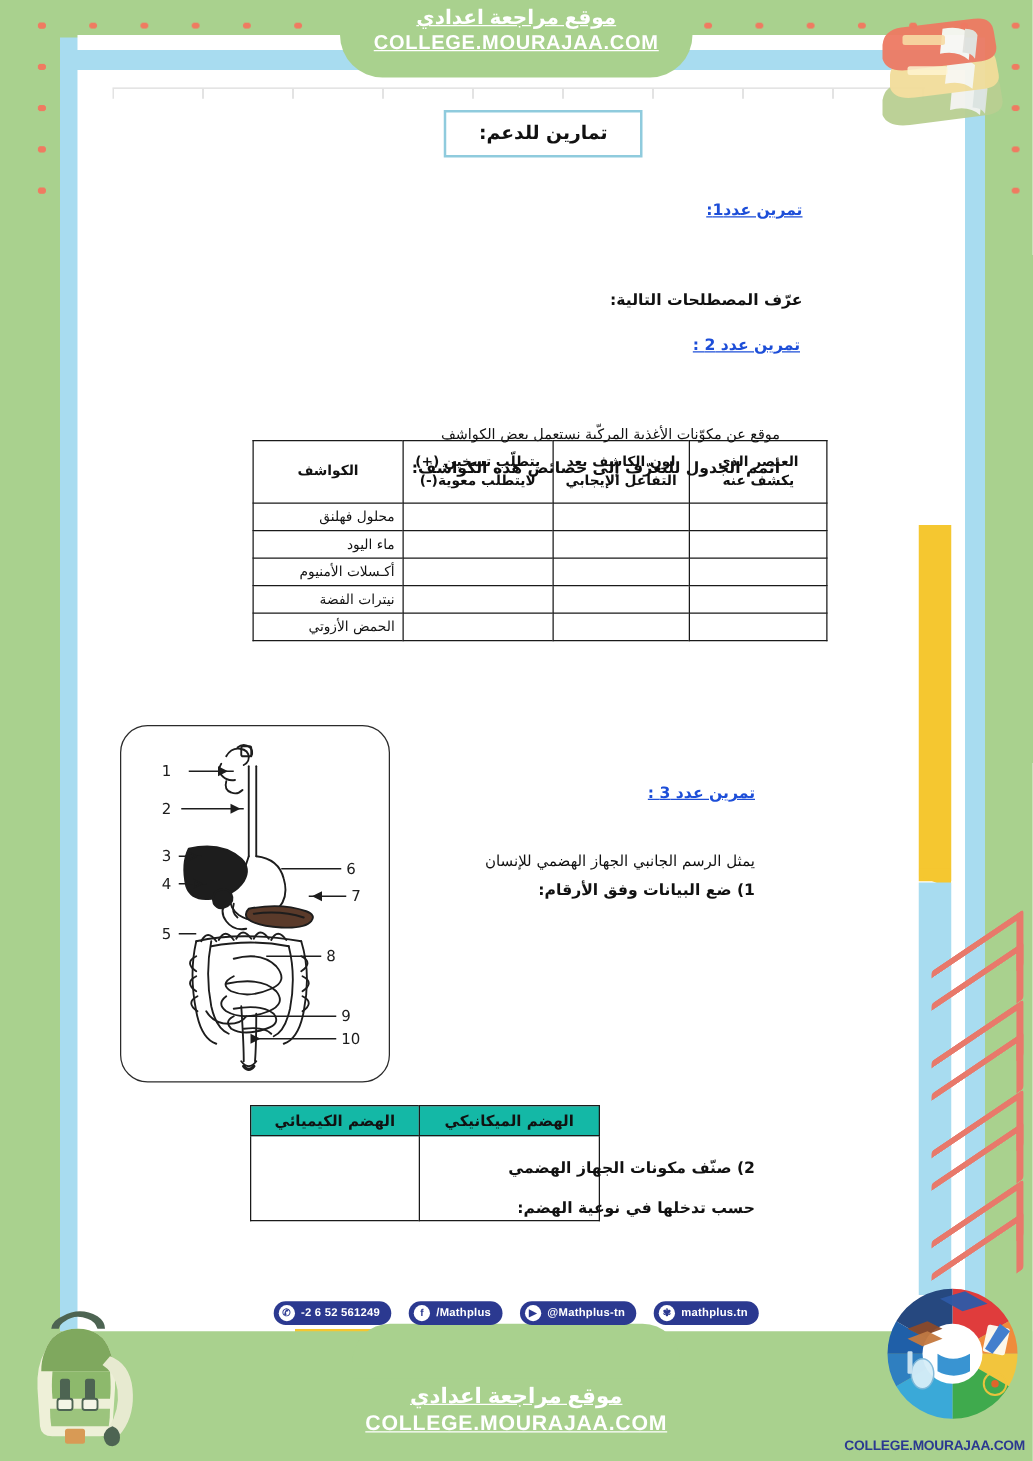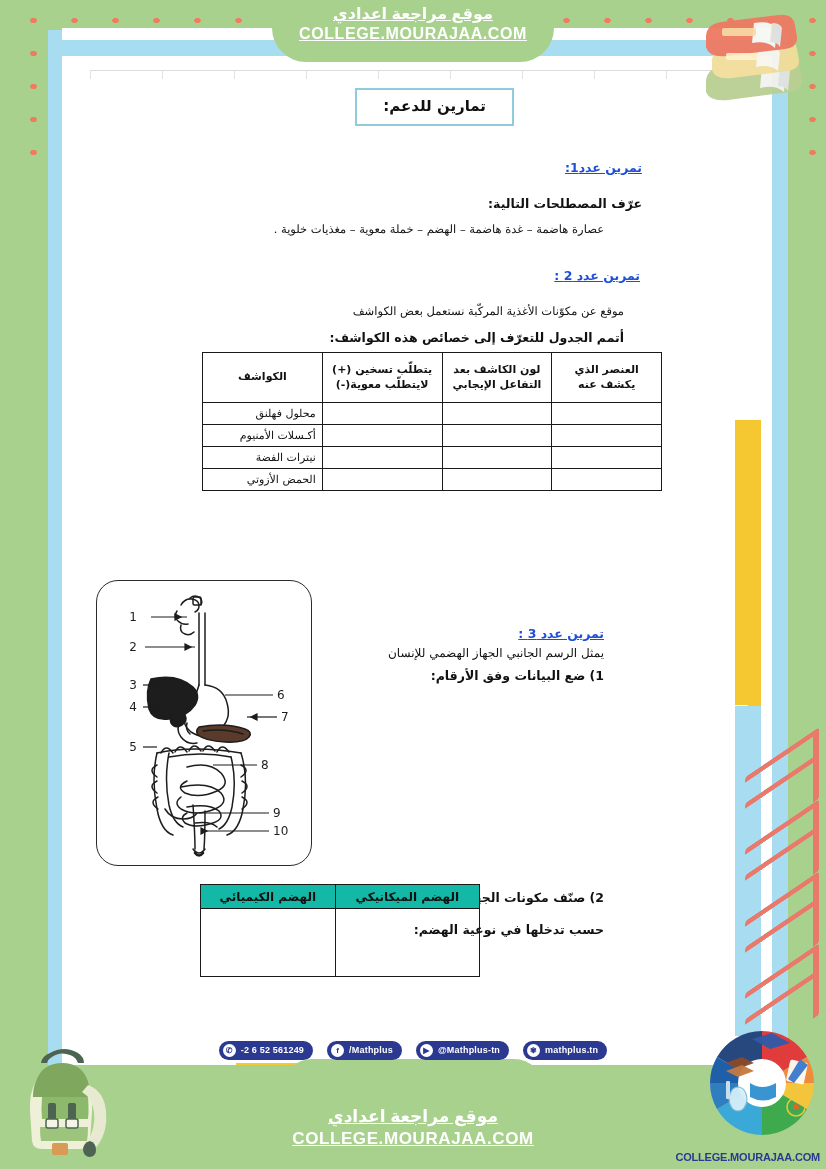--- a/index.html
+++ b/index.html
@@ -107,21 +107,21 @@
     border: 2px solid #8fcbdd; background: #fff;
     padding: 7px 26px 9px 26px;
     font-size: 15px; font-weight: bold; color: #111;
   }
 
   .ex-head {
     position: absolute; font-size: 12.5px; font-weight: bold; color: #1d4ed8;
     text-decoration: underline; white-space: nowrap;
   }
   .line {
-    position: absolute; font-size: 12px; color: #111; white-space: nowrap;
+    position: absolute; font-size: 12px; color: #111; white-space: nowrap; margin-top: 36px;
   }
   .line.bold { font-weight: bold; font-size: 12.5px; }
   .line.thin { font-family: "DejaVu Serif", serif; font-size: 11.5px; }
 
   
   #ex1-head { right: 130px; top: 104px; }
   #ex1-q    { right: 130px; top: 140px; }
   #ex1-terms{ right: 168px; top: 166px; }
 
   
@@ -274,41 +274,46 @@
 </svg>
 
 <div class="sheet">
 
   <div class="scan-rule"></div>
 
   <div class="title-box">تمارين للدعم:</div>
 
   <div class="ex-head" id="ex1-head">تمرين عدد1:</div>
   <div class="line bold" id="ex1-q">عرّف المصطلحات التالية:</div>
-  <div class="line thin" id="ex1-terms">عصارة هاضمة – غدة هاضمة – الهضم  – خملة معوية –  مغذيات خلوية .</div>
 
   <div class="ex-head" id="ex2-head">تمرين عدد 2 :</div>
   <div class="line thin" id="ex2-intro">موقع عن مكوّنات الأغذية المركّبة نستعمل  بعض الكواشف</div>
   <div class="line bold" id="ex2-q">أتمم الجدول للتعرّف إلى خصائص هذه الكواشف:</div>
 
   <table class="rtable">
     <thead>
       <tr>
         <th class="col-elem">العنصر الذي يكشف عنه</th>
         <th class="col-color">لون الكاشف بعد التفاعل الإيجابي</th>
         <th class="col-heat">يتطلّب تسخين (+) لايتطلّب معوية(-)</th>
         <th class="col-reagent">الكواشف</th>
       </tr>
     </thead>
     <tbody>
       <tr>
         <td></td>
         <td></td>
         <td></td>
         <td class="name">محلول فهلنق</td>
+      </tr>
+      <tr>
+        <td></td>
+        <td></td>
+        <td></td>
+        <td class="name">ماء اليود</td>
       </tr>
       <tr>
         <td></td>
         <td></td>
         <td></td>
         <td class="name">أكـسلات الأمنيوم</td>
       </tr>
       <tr>
         <td></td>
         <td></td>

